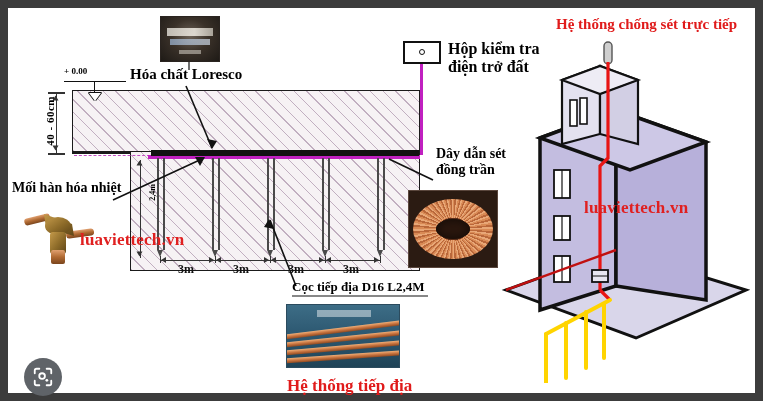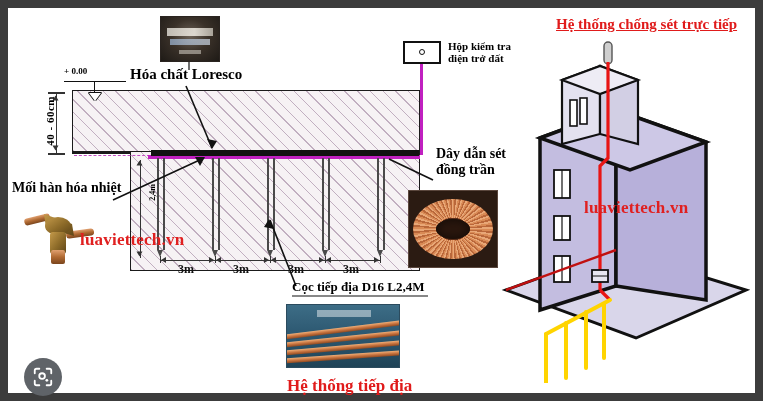--- a/index.html
+++ b/index.html
@@ -311,31 +311,31 @@
 
     <line x1="425" y1="172" x2="381" y2="151" stroke="#111" stroke-width="1.6"></line>
 
     <line x1="181" y1="54" x2="181" y2="62" stroke="#111" stroke-width="1.2"></line>
 
     <line x1="284" y1="288" x2="420" y2="288" stroke="#111" stroke-width="1.2"></line>
   </svg>
 
   <div class="lbl abs" style="left:122px;top:58px;font-size:15px;">Hóa chất Loresco</div>
 
-  <div class="lbl abs" style="left:440px;top:32px;font-size:11px;">Hộp kiểm tra
+  <div class="lbl abs" style="left:440px;top:32px;font-size:16px;">Hộp kiểm tra
 điện trở đất</div>
 
   <div class="lbl abs" style="left:4px;top:172px;font-size:14px;">Mối hàn hóa nhiệt</div>
 
   <div class="lbl abs" style="left:428px;top:138px;font-size:14px;">Dây dẫn sét
 đồng trần</div>
 
   <div class="lbl abs" style="left:284px;top:272px;font-size:13px;">Cọc tiếp địa D16 L2,4M</div>
 
-  <div class="title-red abs" style="left:548px;top:8px;font-size:15px;text-decoration:underline;">Hệ thống chống sét trực tiếp</div>
+  <div class="title-red abs" style="left:548px;top:8px;font-size:15px;">Hệ thống chống sét trực tiếp</div>
 
   <div class="title-red abs" style="left:279px;top:368px;font-size:17px;">Hệ thống tiếp địa</div>
 
   <div class="wm abs" style="left:72px;top:222px;font-size:17px;">luaviettech.vn</div>
 
   <div class="wm abs" style="left:576px;top:190px;font-size:17px;">luaviettech.vn</div>
 
   <div class="abs" id="lens-btn">
     <svg width="22" height="22" viewBox="0 0 24 24">
       <g fill="none" stroke="#ffffff" stroke-width="2" stroke-linecap="round">

